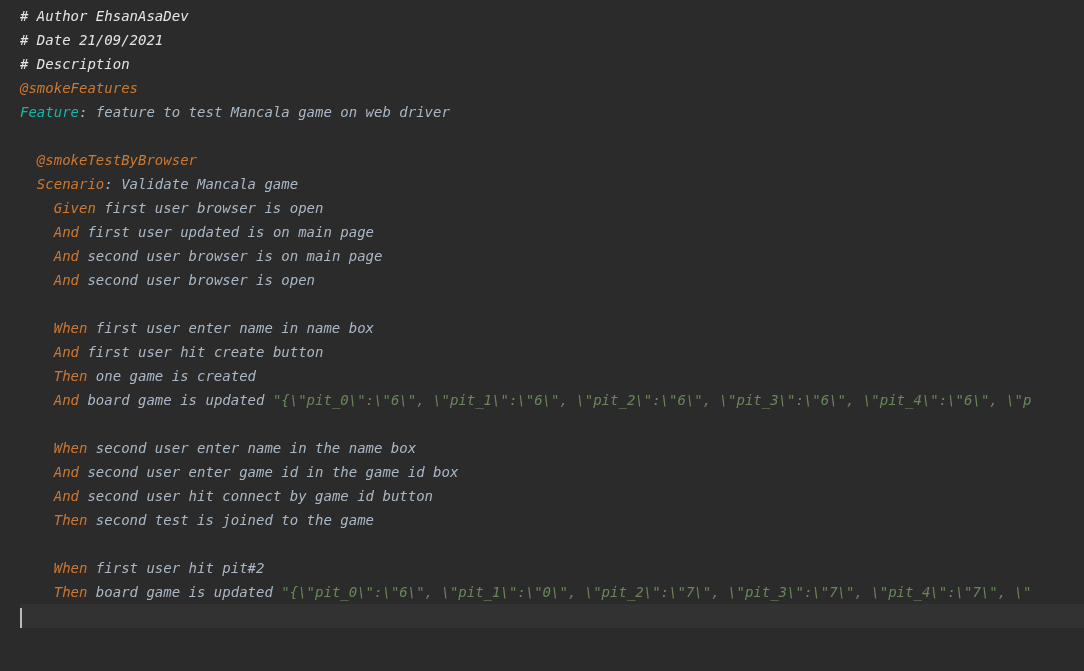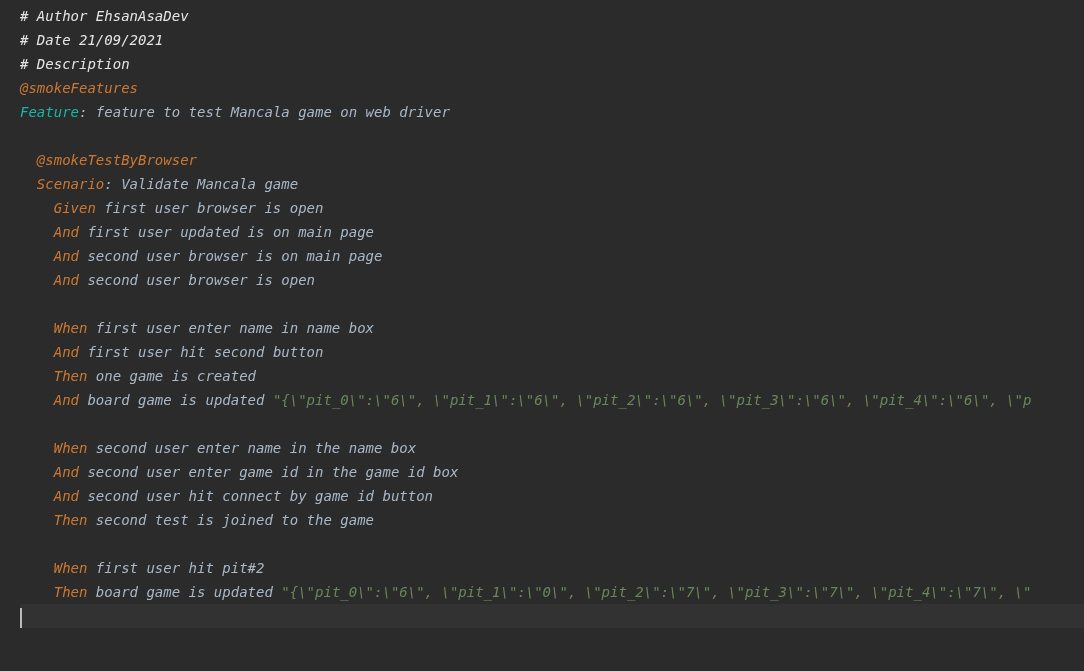--- a/index.html
+++ b/index.html
@@ -84,21 +84,21 @@
     <div class="line"><span class="feature-kw">Feature</span><span class="text">: feature to test Mancala game on web driver</span></div>
     <div class="line"></div>
     <div class="line"><span class="tag">  @smokeTestByBrowser</span></div>
     <div class="line"><span class="scenario-kw">  Scenario</span><span class="text">: Validate Mancala game</span></div>
     <div class="line"><span class="step-kw">    Given</span><span class="text"> first user browser is open</span></div>
     <div class="line"><span class="step-kw">    And</span><span class="text"> first user updated is on main page</span></div>
     <div class="line"><span class="step-kw">    And</span><span class="text"> second user browser is on main page</span></div>
     <div class="line"><span class="step-kw">    And</span><span class="text"> second user browser is open</span></div>
     <div class="line"></div>
     <div class="line"><span class="step-kw">    When</span><span class="text"> first user enter name in name box</span></div>
-    <div class="line"><span class="step-kw">    And</span><span class="text"> first user hit second button</span></div>
+    <div class="line"><span class="step-kw">    And</span><span class="text"> first user hit create button</span></div>
     <div class="line"><span class="step-kw">    Then</span><span class="text"> one game is created</span></div>
     <div class="line"><span class="step-kw">    And</span><span class="text"> board game is updated </span><span class="string">"{\"pit_0\":\"6\", \"pit_1\":\"6\", \"pit_2\":\"6\", \"pit_3\":\"6\", \"pit_4\":\"6\", \"p</span></div>
     <div class="line"></div>
     <div class="line"><span class="step-kw">    When</span><span class="text"> second user enter name in the name box</span></div>
     <div class="line"><span class="step-kw">    And</span><span class="text"> second user enter game id in the game id box</span></div>
     <div class="line"><span class="step-kw">    And</span><span class="text"> second user hit connect by game id button</span></div>
     <div class="line"><span class="step-kw">    Then</span><span class="text"> second test is joined to the game</span></div>
     <div class="line"></div>
     <div class="line"><span class="step-kw">    When</span><span class="text"> first user hit pit#2</span></div>
     <div class="line"><span class="step-kw">    Then</span><span class="text"> board game is updated </span><span class="string">"{\"pit_0\":\"6\", \"pit_1\":\"0\", \"pit_2\":\"7\", \"pit_3\":\"7\", \"pit_4\":\"7\", \"</span></div>

